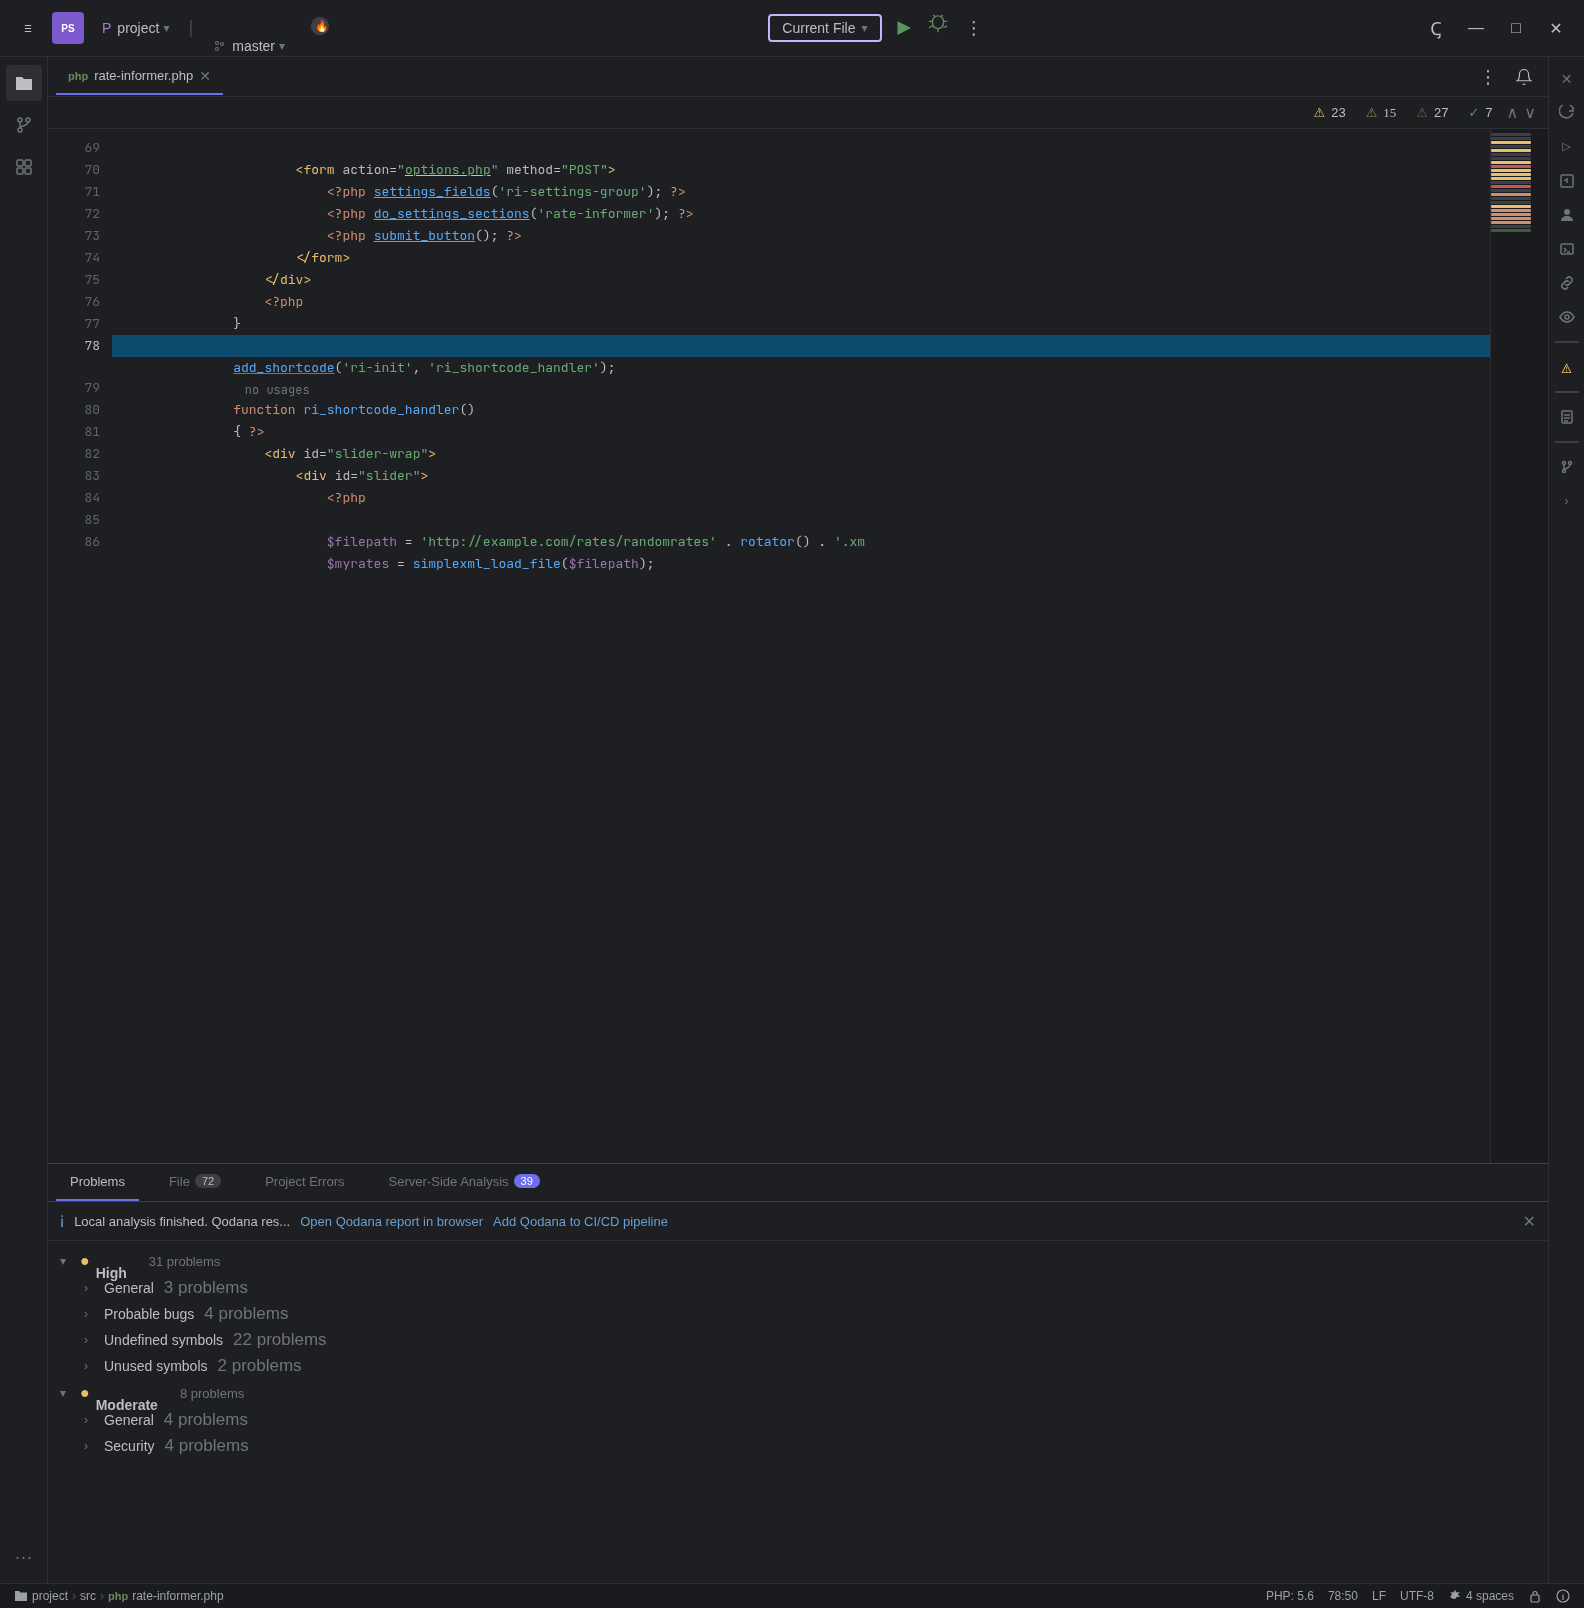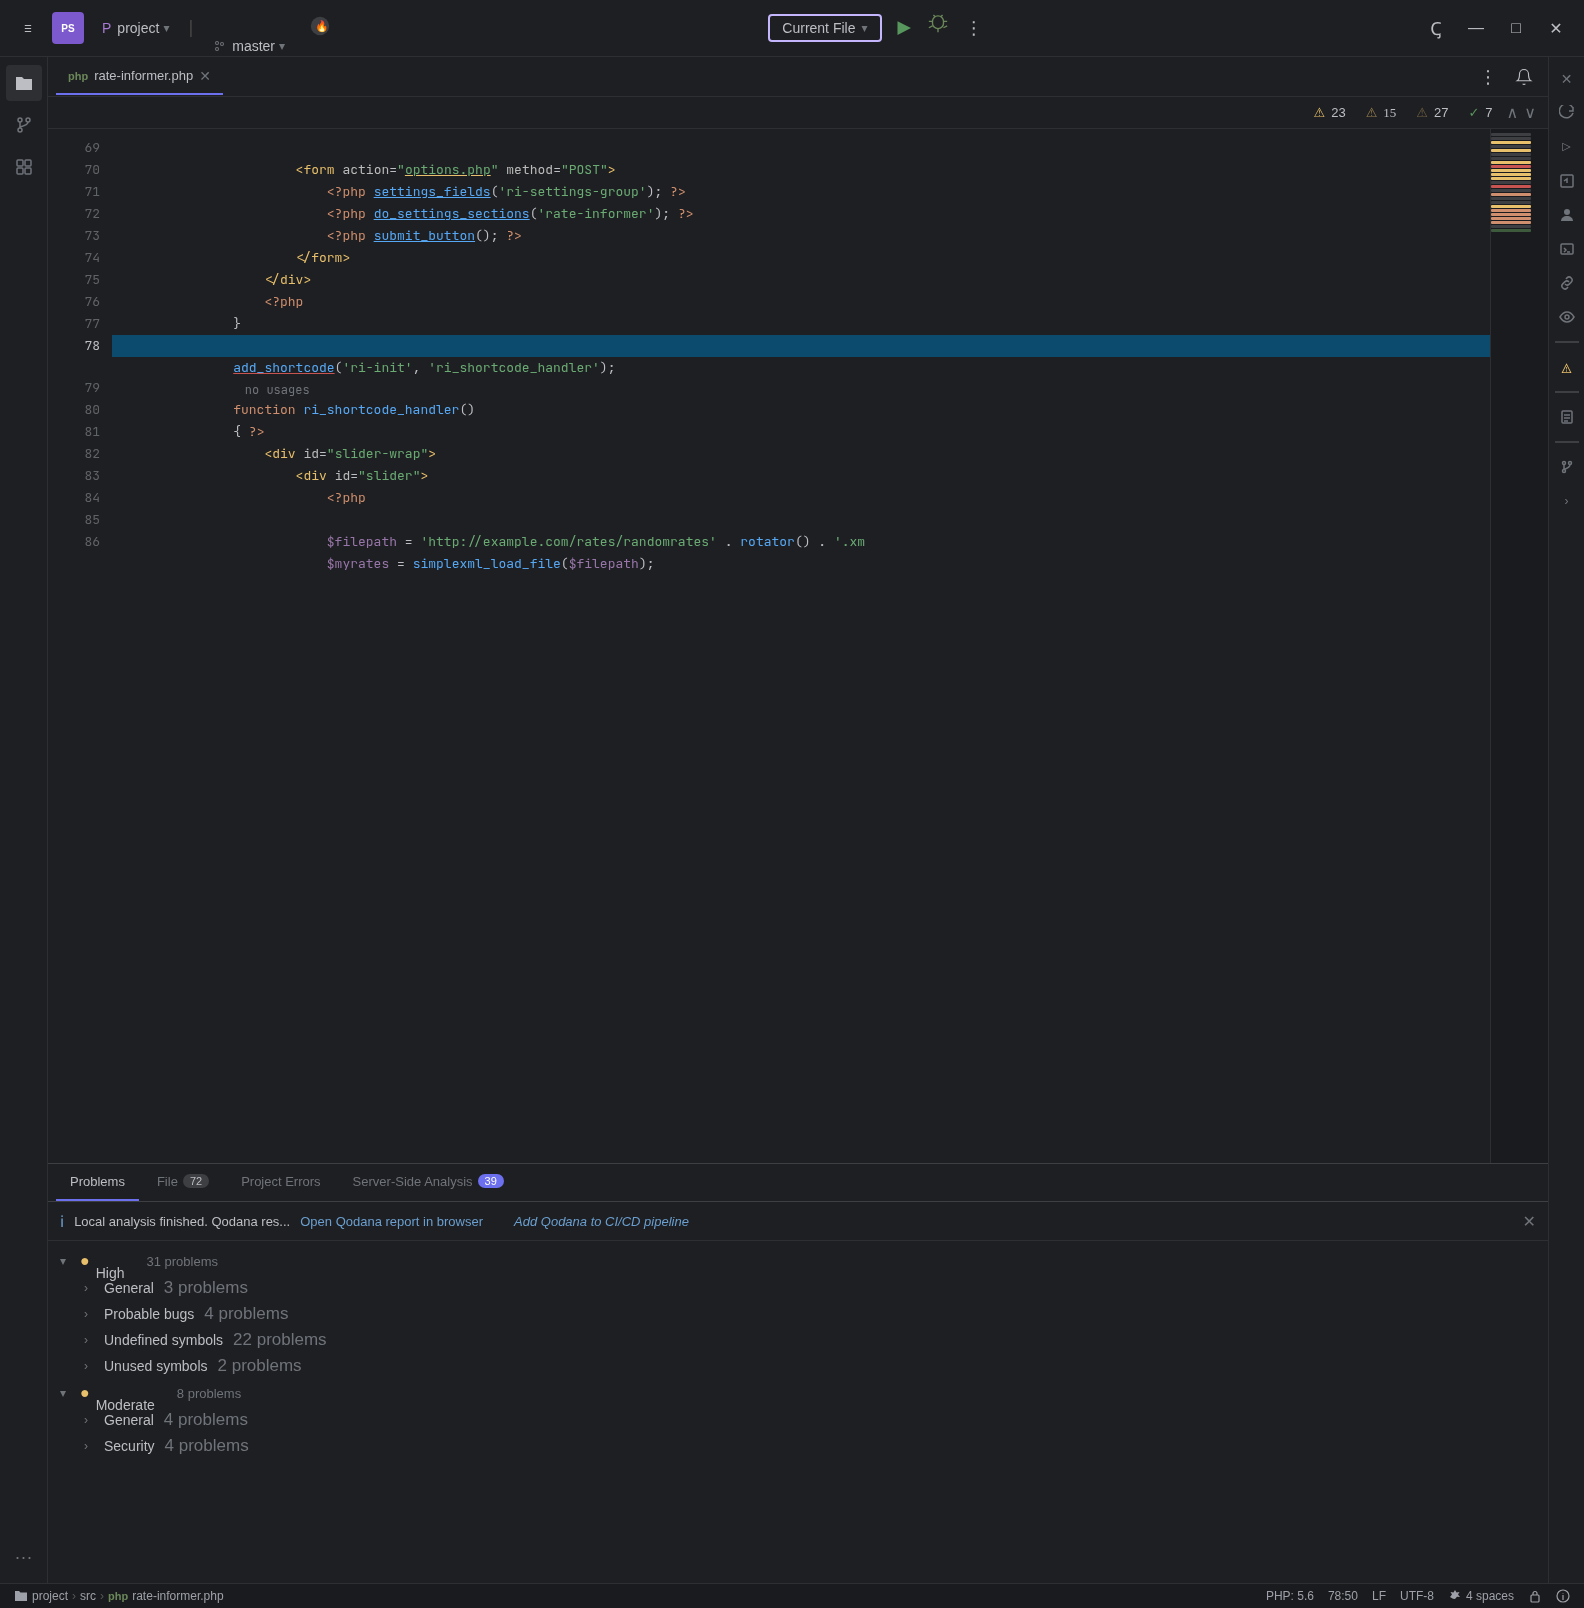--- a/index.html
+++ b/index.html
@@ -106,21 +106,21 @@
     .err-warn { color: #e8bf6a; }
     .err-nav { color: #6f737a; cursor: pointer; font-size: 16px; }
 
     
     .bottom-panel {
       height: 420px; background: #1e1f22; border-top: 1px solid #3d3f43;
       display: flex; flex-direction: column;
     }
     .panel-tabs {
       display: flex; align-items: flex-end; background: #1e1f22;
-      border-bottom: 1px solid #3d3f43; height: 38px; padding: 0 8px; gap: 4px;
+      border-bottom: 1px solid #3d3f43; height: 38px; padding: 0 8px; gap: 16px;
     }
     .panel-tab {
       padding: 6px 14px; cursor: pointer; font-size: 13px; font-family: sans-serif;
       color: #6f737a; border-bottom: 2px solid transparent; height: 38px;
       display: flex; align-items: center;
     }
     .panel-tab.active { color: #bcbec4; border-bottom: 2px solid #6c6fee; }
     .panel-tab-count { 
       background: #3d3f43; color: #bcbec4; border-radius: 8px;
       padding: 1px 7px; font-size: 11px; margin-left: 5px;
@@ -136,21 +136,21 @@
     .info-icon { color: #6a9fcf; font-size: 16px; }
     .info-link { color: #6a9fcf; cursor: pointer; text-decoration: none; }
     .info-close { color: #6f737a; cursor: pointer; margin-left: auto; font-size: 16px; }
 
     
     .problems-tree { flex: 1; overflow-y: auto; padding: 6px 0; font-family: sans-serif; font-size: 14px; }
     .tree-row {
       display: flex; align-items: center; height: 28px; padding: 0 12px; cursor: pointer;
       gap: 6px;
     }
-    .tree-label { color: #bcbec4; font-weight: 400; margin-top: 24px; }
+    .tree-label { color: #bcbec4; font-weight: 700; margin-top: 24px; }
     .tree-count { color: #6f737a; font-size: 13px; margin-left: 16px; }
     .tree-sub-row {
       display: flex; align-items: center; height: 26px; padding: 0 12px 0 36px; cursor: pointer; gap: 6px;
     }
     .tree-sub-label { color: #bcbec4; }
     .tree-sub-count { color: #6f737a; font-size: 17px; margin-left: 4px; }
 
     
     .status-bar {
       height: 25px; background: #1a1b1e; border-top: 1px solid #2d2f33;
@@ -451,21 +451,21 @@
               <span class="panel-tab-count active">39</span>
             </div>
           </div>
 
           <div class="panel-content">
 
             <div class="info-banner">
               <span class="info-icon">ℹ</span>
               <span style="color:#bcbec4;font-family:sans-serif;font-size:13px;">Local analysis finished. Qodana res...</span>
               <a class="info-link" style="font-family:sans-serif;font-size:13px;">Open Qodana report in browser</a>
-              <a class="info-link" style="font-family:sans-serif;font-size:13px;margin-left:21px;font-style:italic;">Add Qodana to CI/CD pipeline</a>
+              <a class="info-link" style="font-family:sans-serif;font-size:13px;margin-left:0;">Add Qodana to CI/CD pipeline</a>
               <span class="info-close" style="font-family:sans-serif;">✕</span>
             </div>
 
             <div class="problems-tree">
 
               <div class="tree-row">
                 <span style="color:#6f737a;font-size:12px;width:14px;">▾</span>
                 <span style="color:#e8bf6a;font-size:16px;">●</span>
                 <span class="tree-label">High</span>
                 <span class="tree-count">31 problems</span>

